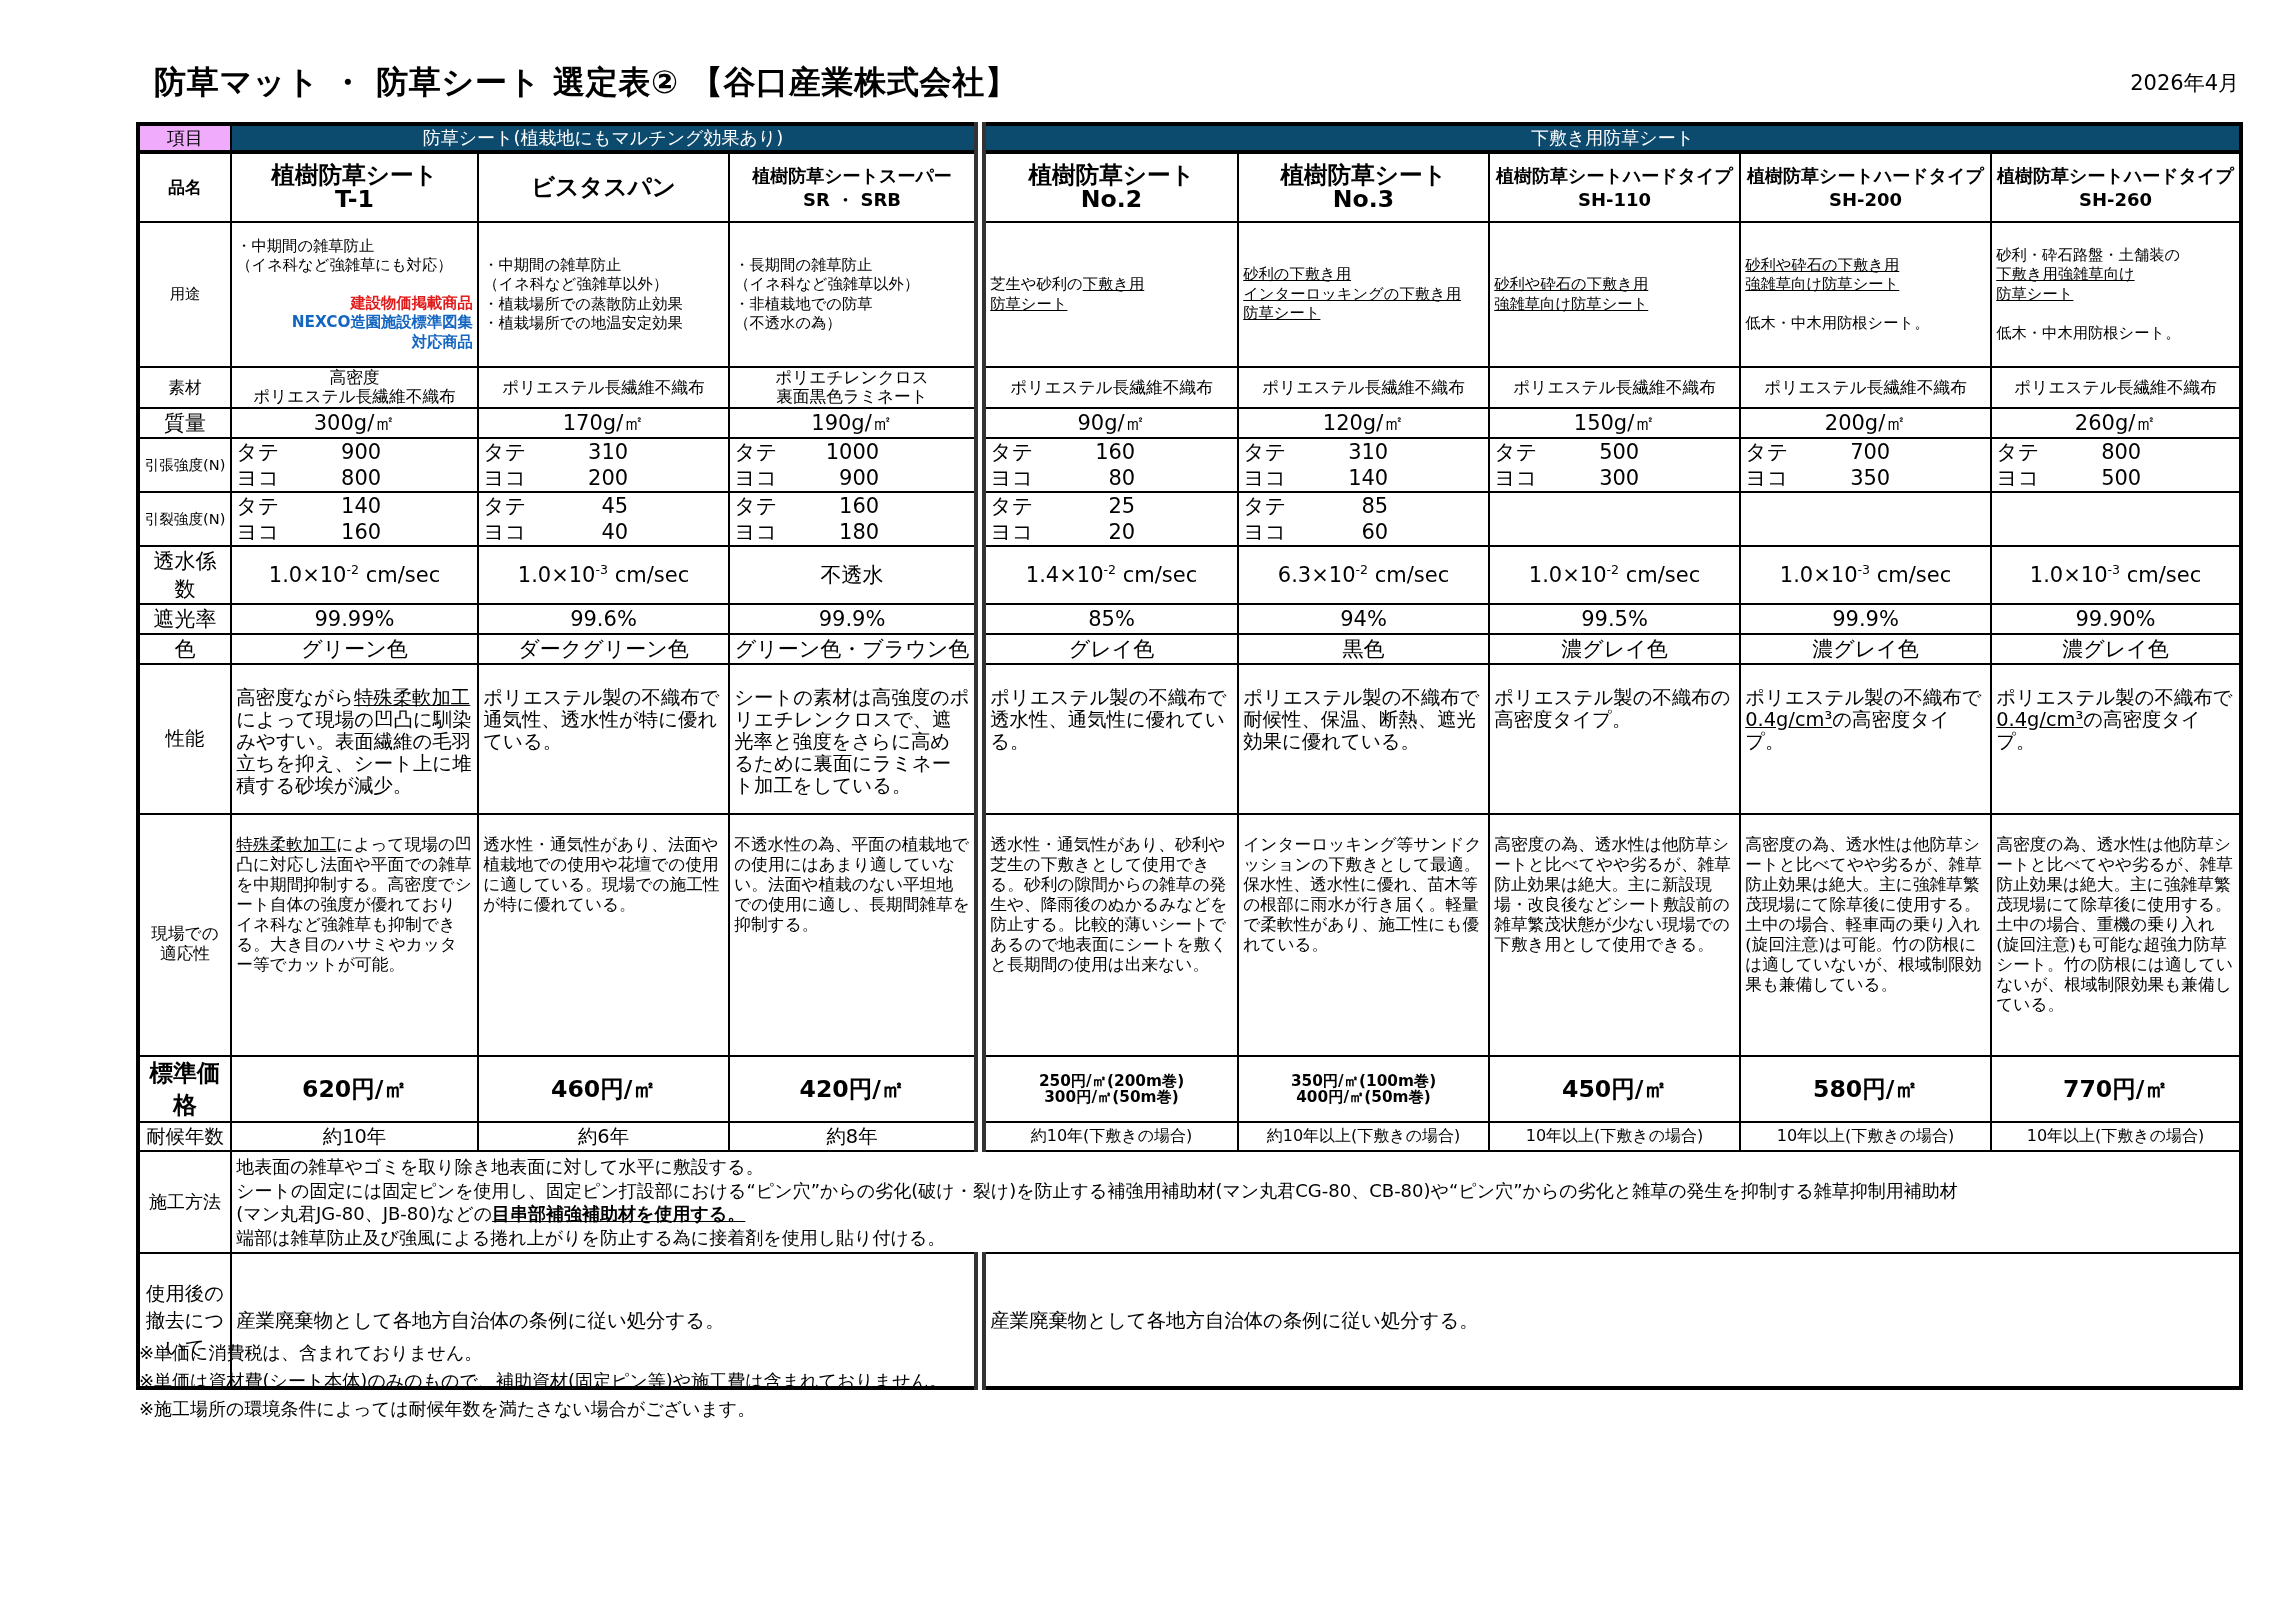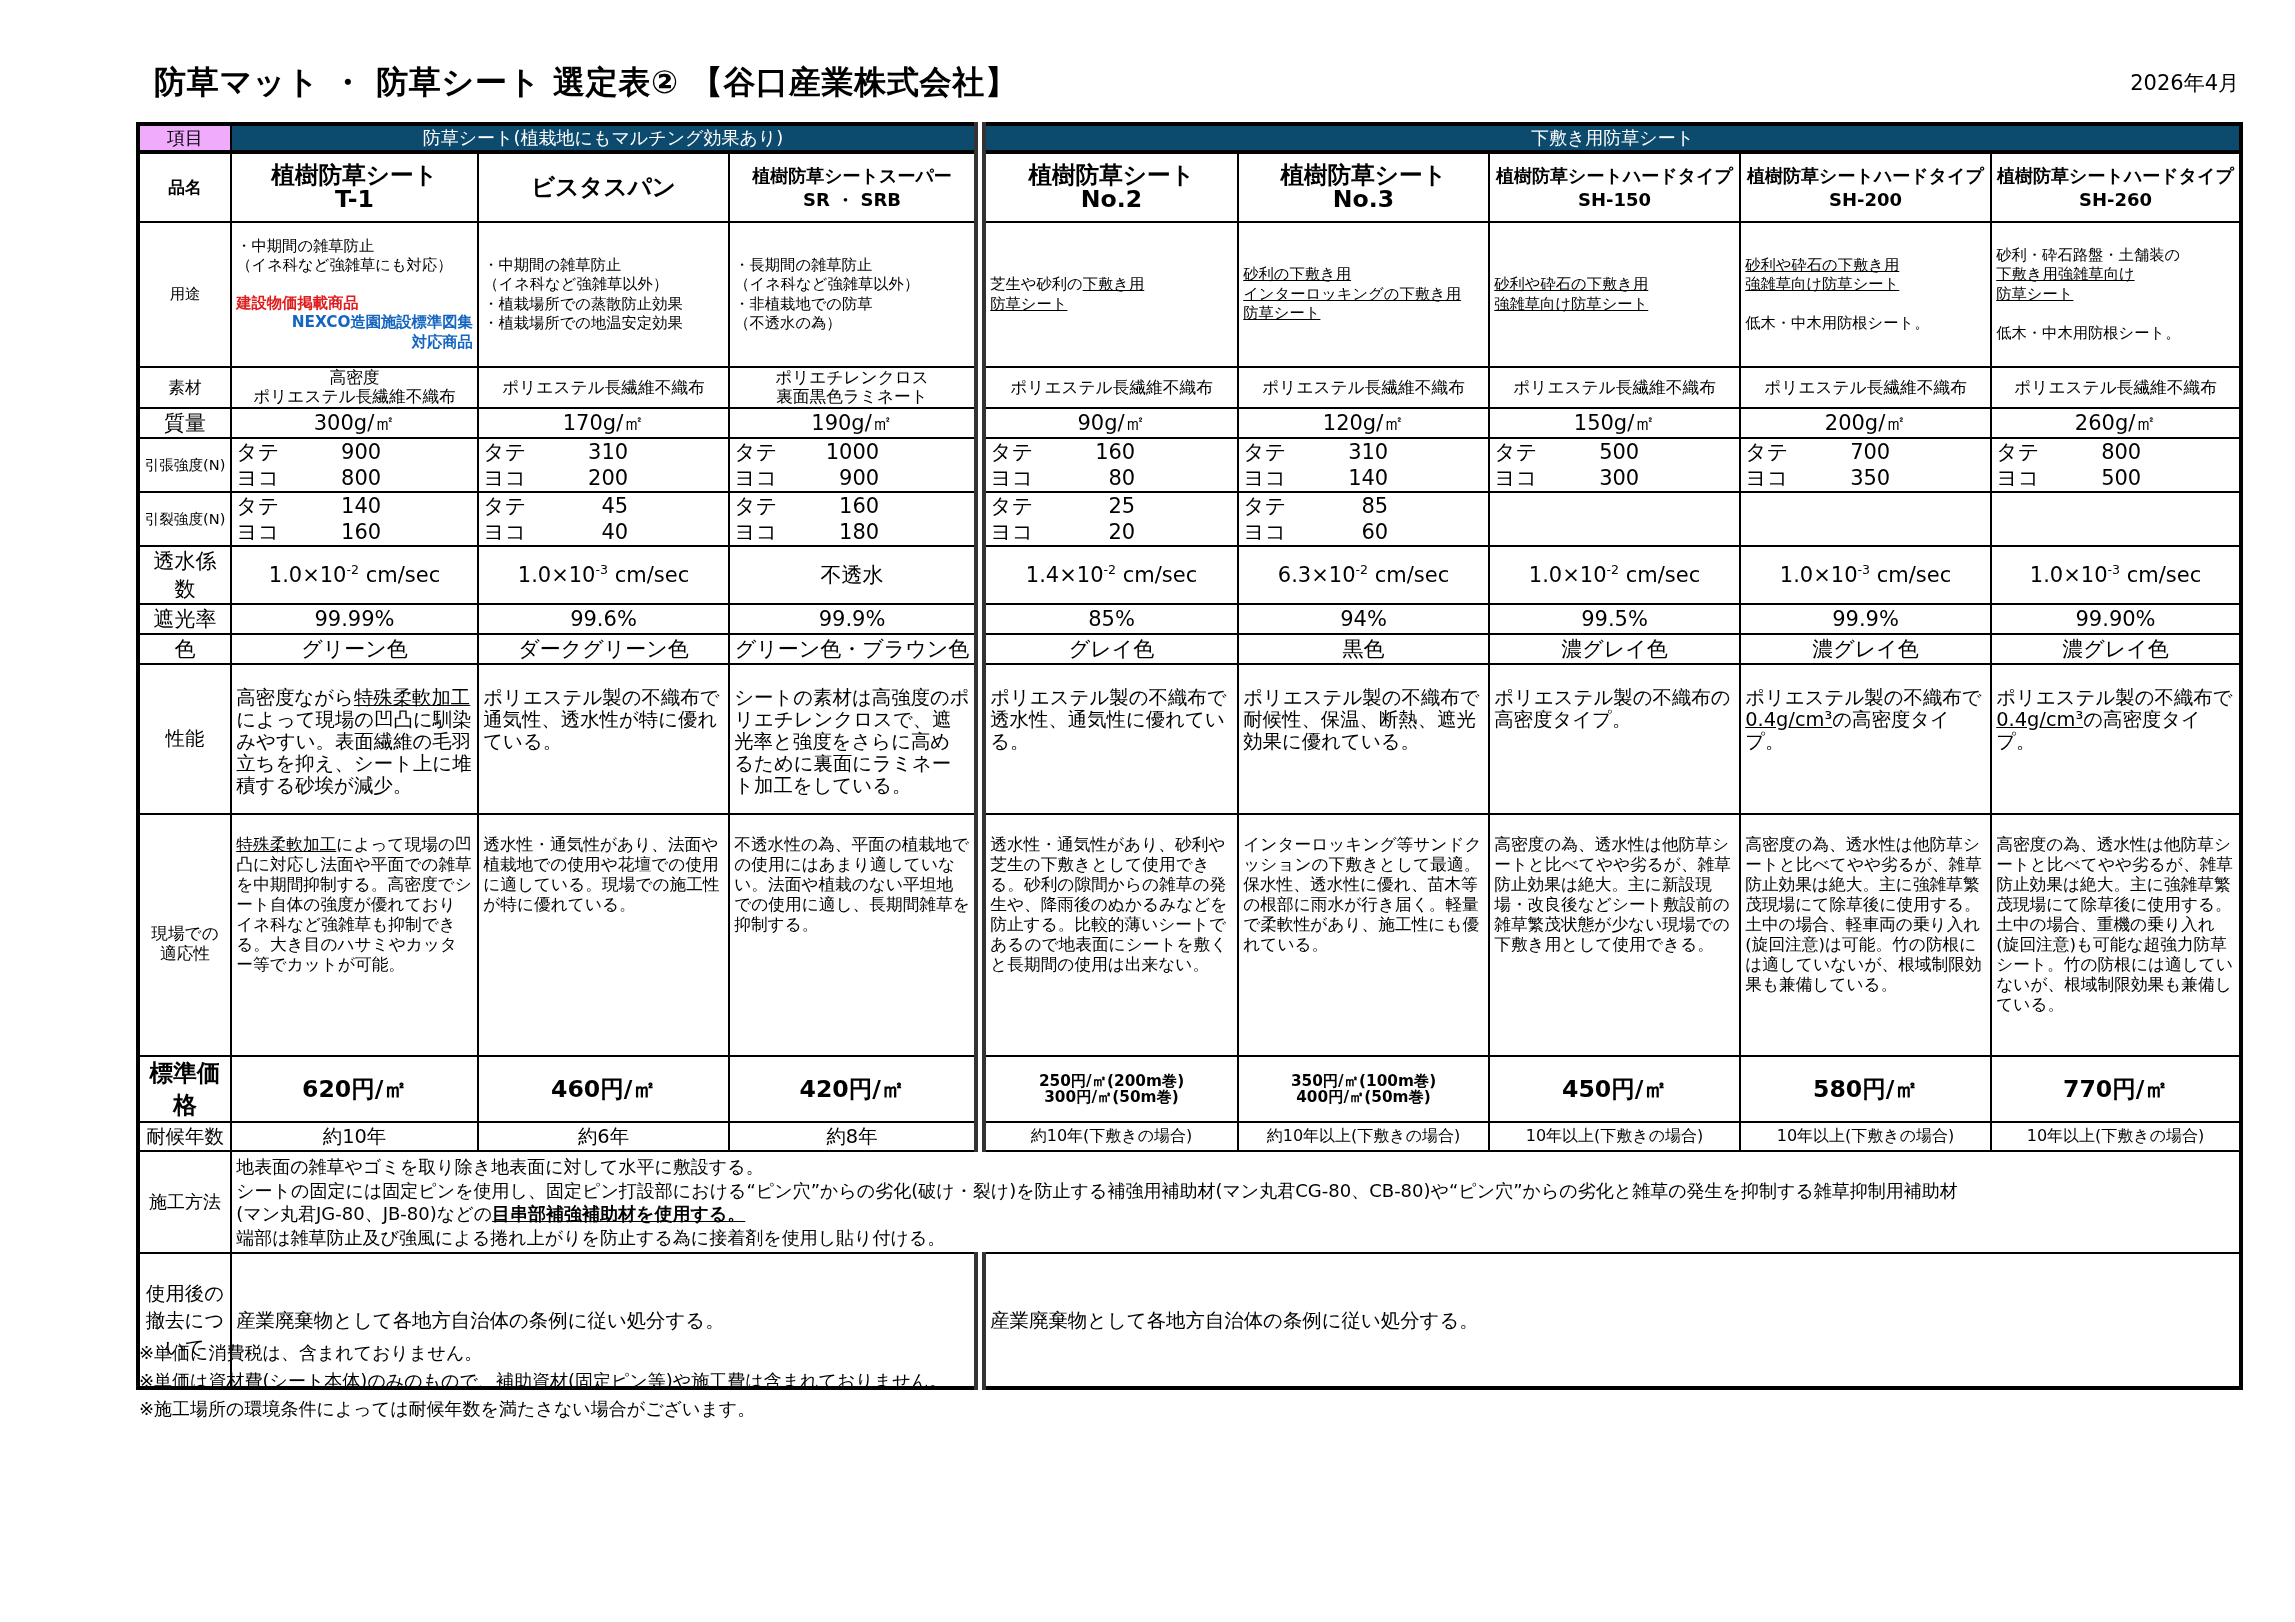--- a/index.html
+++ b/index.html
@@ -11,21 +11,21 @@
   table.sheet td { border:2.8px solid #000; padding:0 4.2px; vertical-align:middle; overflow:hidden; }
   td.lbl { text-align:center; font-size:16.7px; padding:0 1.4px; }
   td.sep { border-left:12.5px double #333 !important; }
   tr.hdr td { height:23.6px; background:#0c4a6e; color:#fff; font-size:18px; text-align:center; border-bottom:4.2px solid #000; }
   tr.hdr td.lbl { background:#f0abfc; color:#000; font-size:18px; }
   tr.name td { height:67px; text-align:center; font-weight:bold; line-height:23.6px; }
   .n-big { font-size:23.6px; }
   .n-sm  { font-size:18px; }
   tr.use td { height:143px; font-size:15.3px; line-height:19.4px; }
   .u { text-decoration:underline; }
-  .red { color:#e01b1b; font-weight:bold; display:block; }
+  .red { color:#e01b1b; font-weight:bold; display:block; text-align:right; }
   .blue { color:#1566c0; font-weight:bold; display:block; text-align:right; }
   tr.mat td { height:36px; text-align:center; font-size:16.7px; line-height:19.4px; }
   tr.mid td { height:26px; text-align:center; font-size:21px; }
   tr.pair td { height:50px; font-size:21px; line-height:26px; }
   .pair-line { display:flex; }
   .pair-line .k { width:69px; }
   .pair-line .v { width:76px; text-align:right; }
   tr.perf td { height:126px; font-size:19.4px; line-height:22px; vertical-align:top; padding-top:22px; }
   tr.site td { height:221px; font-size:16.7px; line-height:20px; vertical-align:top; padding-top:19.4px; }
   tr.price td { height:35px; text-align:center; font-size:23.6px; font-weight:bold; }
@@ -79,21 +79,21 @@
     <td class="sep">
           <div class="n-big">植樹防草シート</div>
           <div class="n-big">No.2</div>
         </td>
     <td>
           <div class="n-big">植樹防草シート</div>
           <div class="n-big">No.3</div>
         </td>
     <td>
           <div class="n-sm">植樹防草シートハードタイプ</div>
-          <div class="n-sm">SH-150</div>
+          <div class="n-sm">SH-110</div>
         </td>
     <td>
           <div class="n-sm">植樹防草シートハードタイプ</div>
           <div class="n-sm">SH-200</div>
         </td>
     <td>
           <div class="n-sm">植樹防草シートハードタイプ</div>
           <div class="n-sm">SH-260</div>
         </td>
   </tr>

